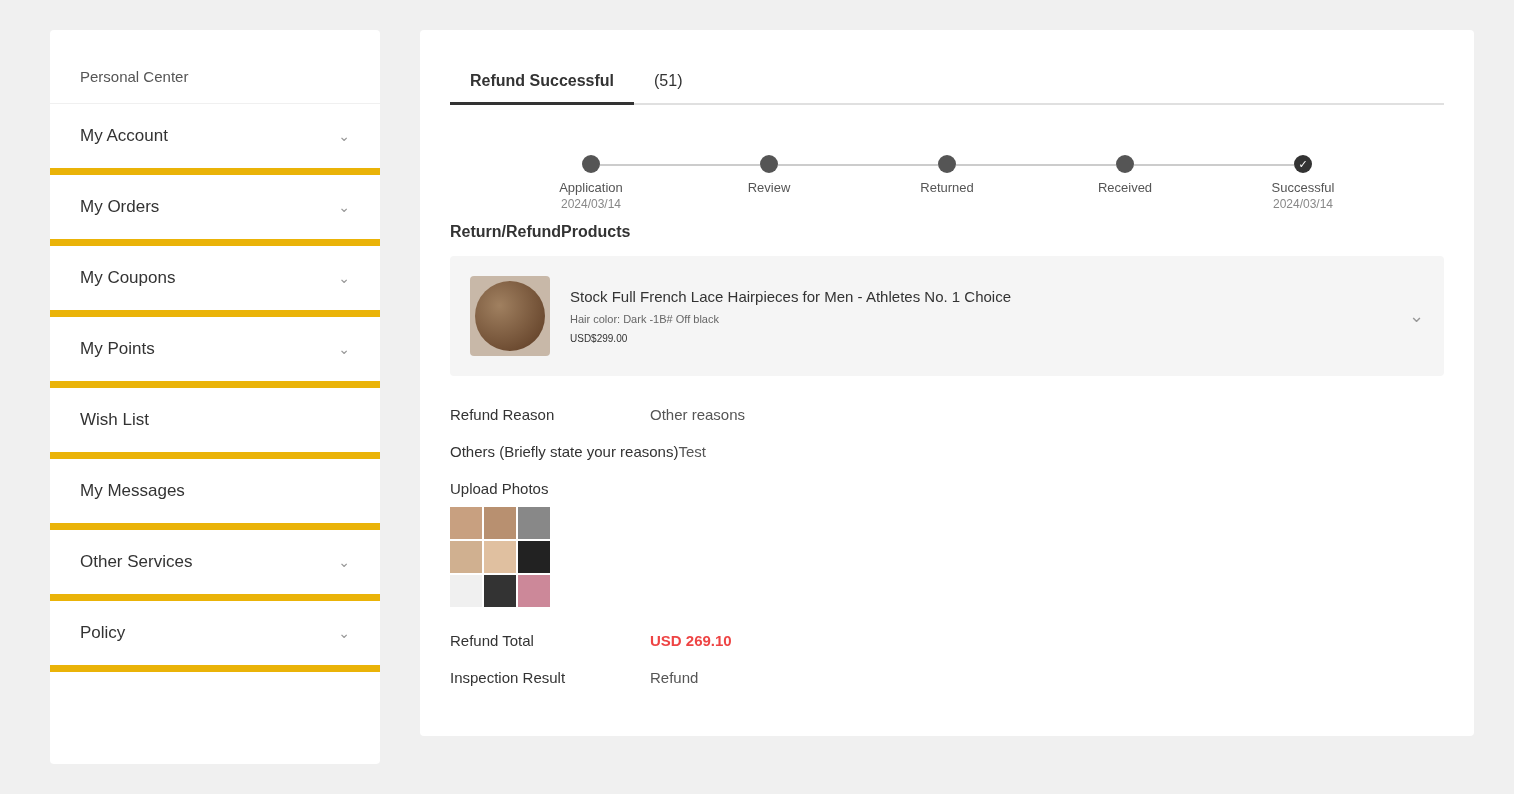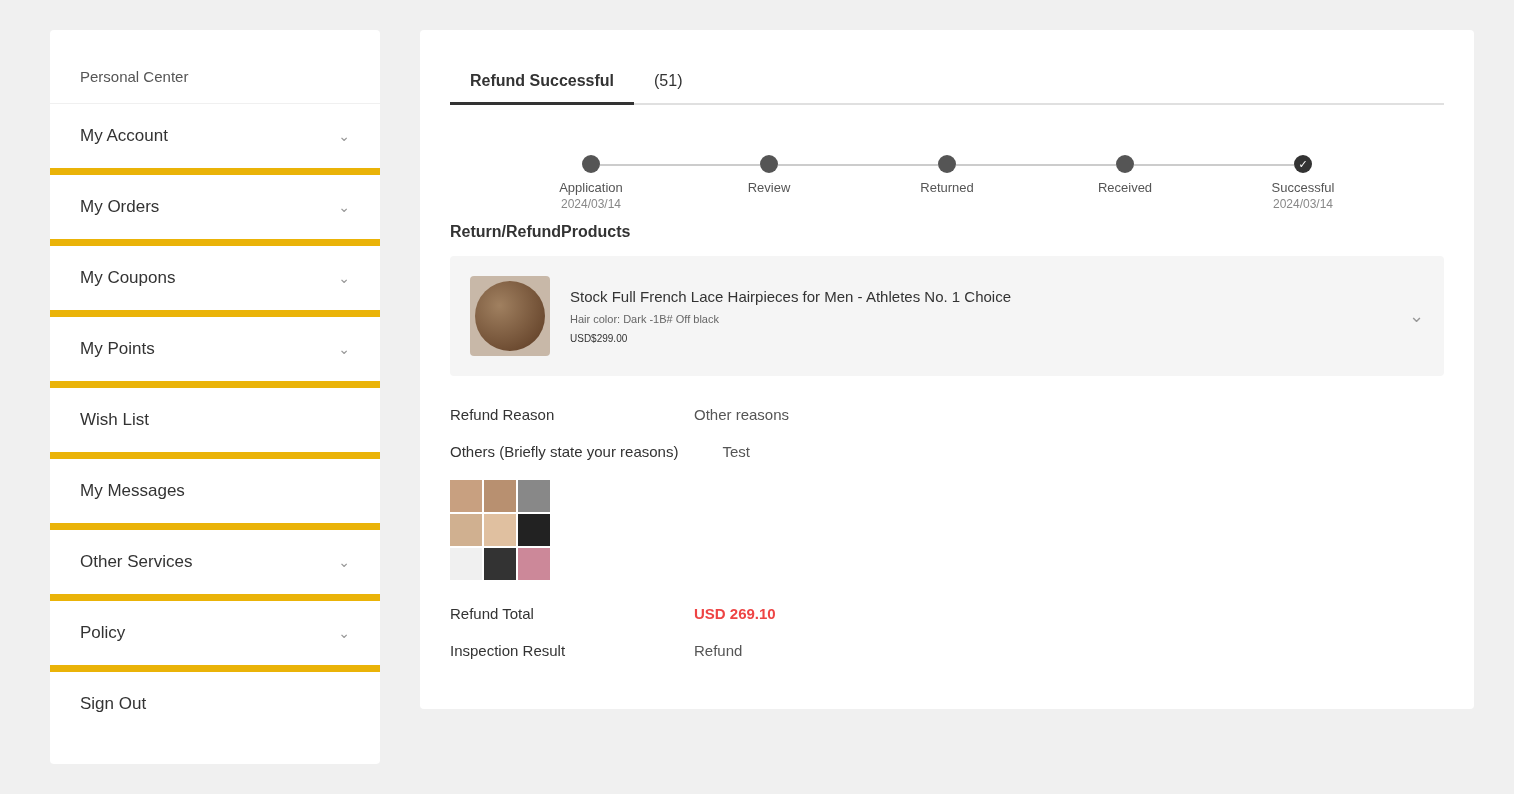--- a/index.html
+++ b/index.html
@@ -214,21 +214,20 @@
     }
 
     .info-label {
       color: #333;
       font-weight: 500;
       min-width: 200px;
     }
 
     .info-value {
       color: #555;
-      margin-left: 44px;
     }
 
     .info-value.red {
       color: #e44;
       font-weight: 600;
     }
 
     
     .upload-photos {
       margin-bottom: 25px;
@@ -302,21 +301,20 @@
   <div class="sidebar-item">
     <span>Other Services</span>
     <span class="chevron">⌄</span>
   </div>
 
   <div class="sidebar-item">
     <span>Policy</span>
     <span class="chevron">⌄</span>
   </div>
 
-  <div class="sidebar-signout">Sign Out</div>
 </nav>
 
 <main class="main">
   <div class="content-panel">
 
     <div class="tabs">
       <div class="tab active">Refund Successful</div>
       <div class="tab">(51)</div>
     </div>
 
@@ -371,20 +369,21 @@
       <span class="info-label">Refund Reason</span>
       <span class="info-value">Other reasons</span>
     </div>
 
     <div class="info-row">
       <span class="info-label">Others (Briefly state your reasons)</span>
       <span class="info-value">Test</span>
     </div>
 
     <div class="upload-photos">
+      <div class="upload-label">Upload Photos</div>
       <div class="photos-grid" id="photos-grid">
           <div class="photo-cell" style="background: rgb(200, 160, 128);"></div>
           <div class="photo-cell" style="background: rgb(184, 144, 112);"></div>
           <div class="photo-cell" style="background: rgb(136, 136, 136);"></div>
           <div class="photo-cell" style="background: rgb(208, 176, 144);"></div>
           <div class="photo-cell" style="background: rgb(224, 192, 160);"></div>
           <div class="photo-cell" style="background: rgb(34, 34, 34);"></div>
           <div class="photo-cell" style="background: rgb(240, 240, 240);"></div>
           <div class="photo-cell" style="background: rgb(51, 51, 51);"></div>
           <div class="photo-cell" style="background: rgb(204, 136, 153);"></div>

